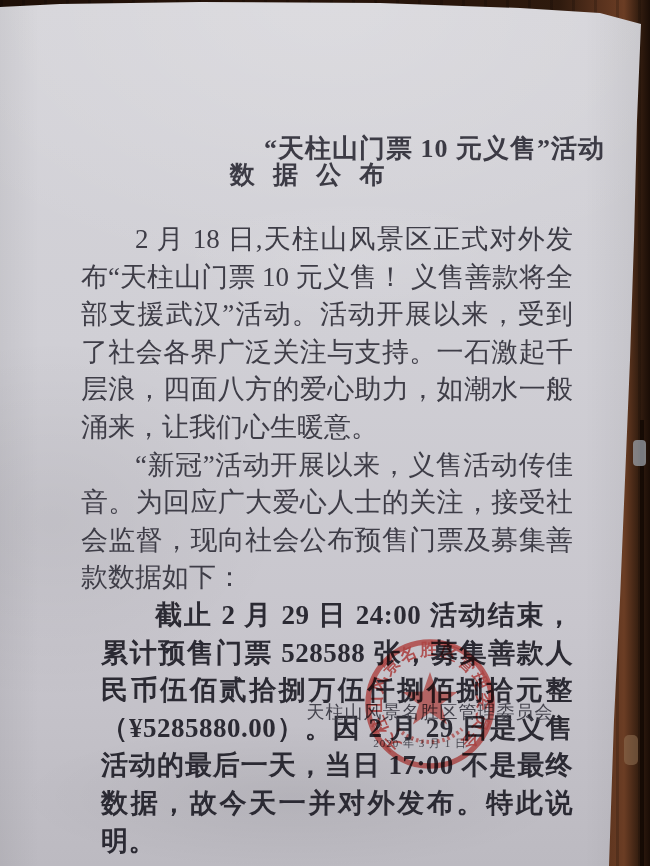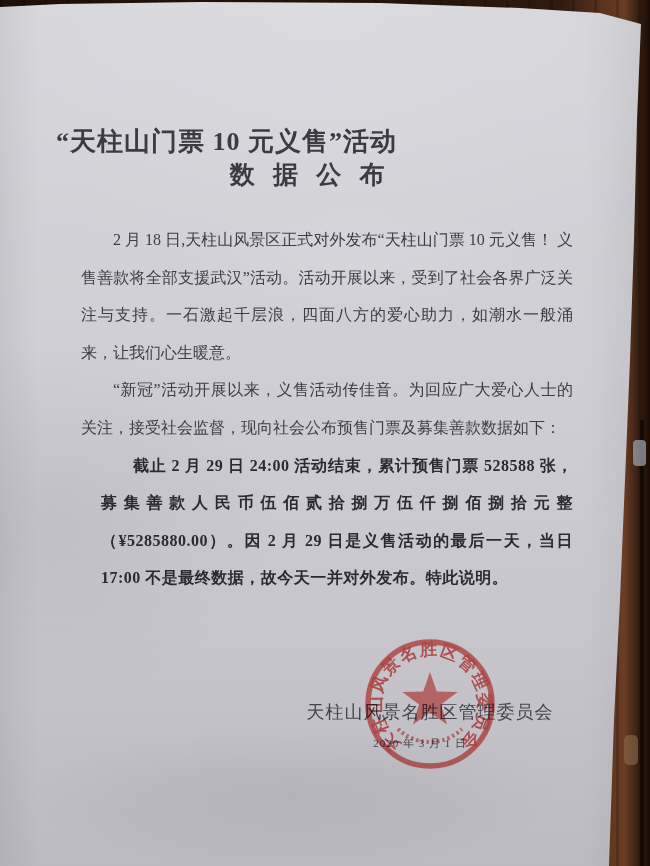--- a/index.html
+++ b/index.html
@@ -67,22 +67,22 @@
     position: absolute; inset: 0;
     background:
       radial-gradient(40% 10% at 55% 30%, rgba(255,255,255,0.10), rgba(255,255,255,0) 70%),
       linear-gradient(90deg, rgba(0,0,0,0.05) 0%, rgba(0,0,0,0) 6%, rgba(0,0,0,0) 90%, rgba(0,0,0,0.07) 100%);
     pointer-events: none;
   }
   
   .title1 {
     position: absolute;
     left: 0; right: 30px; top: 116px;
-    margin: 8px;
-    text-align: left;
+    margin: 15px;
+    text-align: right;
     font-size: 26px;
     font-weight: 700;
     letter-spacing: 1px;
     color: #3c3b45;
     padding-left: 48px;
   }
   .title2 {
     position: absolute;
     left: 0; right: 30px; top: 158px;
     margin: 0;
@@ -91,21 +91,21 @@
     font-weight: 700;
     letter-spacing: 6px;
     color: #3c3b45;
     font-family: Liberation Serif, serif;
   }
   .body-text {
     position: absolute;
     left: 81px; top: 221px;
     width: 492px;
     color: #3e3d47;
-    font-size: 16px;
+    font-size: 27px;
     line-height: 37.6px;
     text-align: justify;
   }
   .para {
     margin: 0;
     text-indent: 2em;
   }
   .para.bold {
     font-weight: 700;
     color: #2b2a33;

